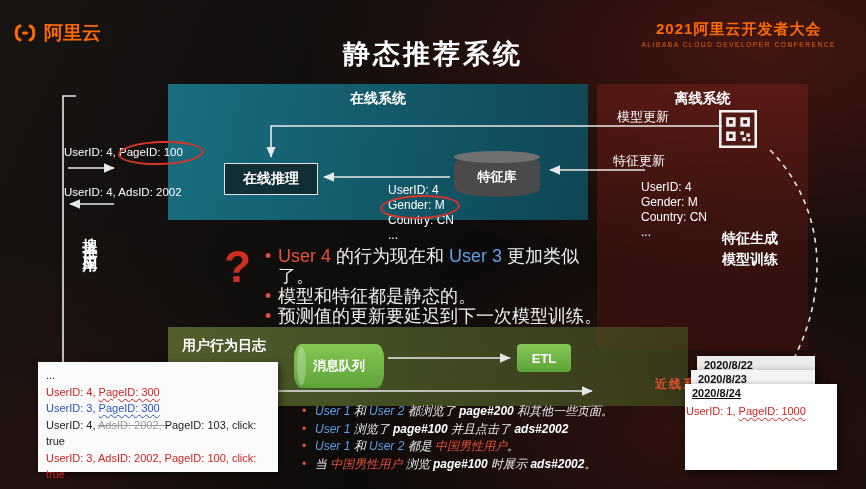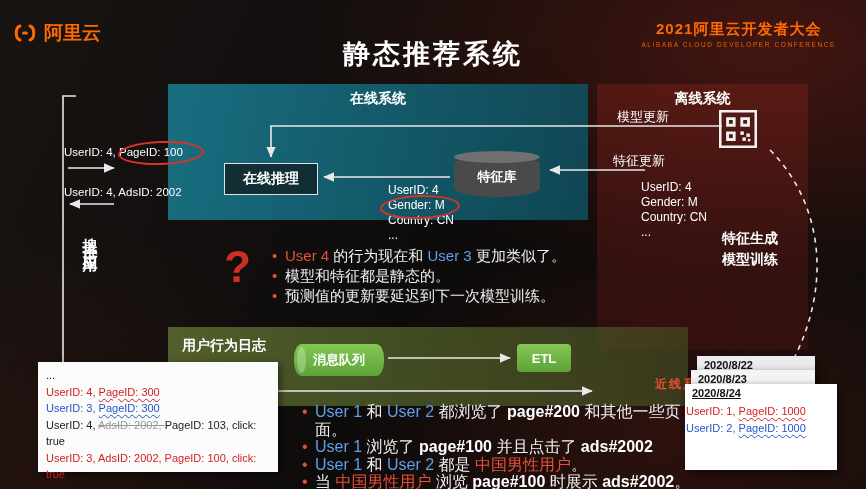--- a/index.html
+++ b/index.html
@@ -45,46 +45,46 @@
   
   .req1 { left:64px; top:146px; font-size:11.5px; z-index:3; }
   .req2 { left:64px; top:186px; font-size:11.5px; z-index:3; }
   .app  { left:80px; top:226px; writing-mode:vertical-lr; letter-spacing:5px;
     font-size:15px; font-weight:bold; z-index:3; }
   .ellipse { position:absolute; border:2px solid #d53427; border-radius:50%; z-index:4; }
   .el-page { left:118px; top:141px; width:82px; height:20px; transform:rotate(-2deg); }
   .el-gender { left:380px; top:195px; width:76px; height:20px; transform:rotate(-2deg); }
   
   .qmark { left:224px; top:242px; font-size:44px; font-weight:bold; color:#cf2f23; z-index:3; }
-  .qblock { left:272px; top:246px; width:340px; font-size:15px; line-height:20px; z-index:3; }
+  .qblock { left:265px; top:246px; width:340px; font-size:18px; line-height:20px; z-index:3; }
   .bullet { position:relative; padding-left:13px; }
   .bullet::before { content:"•"; position:absolute; left:0; color:#e2503c; }
   
   .panel-log { left:168px; top:327px; width:520px; height:79px;
     background:linear-gradient(95deg, rgba(108,128,56,.70), rgba(72,90,38,.55)); }
   .log-label { left:182px; top:337px; font-size:14px; font-weight:bold; z-index:3; }
   .greenbox { background:linear-gradient(180deg,#84c754,#5ea339); color:#fff;
     font-size:13px; font-weight:bold; display:flex; align-items:center; justify-content:center; z-index:3; }
-  .mq { left:294px; top:344px; width:90px; height:32px; border-radius:8px/14px; }
+  .mq { left:294px; top:344px; width:90px; height:44px; border-radius:8px/14px; }
   .mq::before { content:""; position:absolute; left:3px; top:3px; bottom:3px; width:9px;
     border-radius:50%; background:rgba(255,255,255,.28); }
   .etl { left:517px; top:344px; width:54px; height:28px; border-radius:4px; }
   .nearline { left:609px; top:376px; color:#e8502e; font-size:12px; font-weight:bold; letter-spacing:2px; z-index:3;margin-left:46px; }
   
   .note { left:38px; top:362px; width:240px; height:110px; background:#fbfbfb; color:#1c1c1c;
     font-size:11px; line-height:16.5px; padding:5px 8px; box-sizing:border-box;
     box-shadow:2px 3px 8px rgba(0,0,0,.55); z-index:6; }
   .card { position:absolute; background:#fff; color:#111; font-size:11px;
     box-shadow:2px 3px 8px rgba(0,0,0,.55); }
   .card-date { padding:3px 0 0 7px; font-weight:bold;text-decoration:underline; }
   .card-22 { left:697px; top:356px; width:118px; height:96px; background:#ececec; z-index:4; }
   .card-23 { left:691px; top:370px; width:124px; height:92px; background:#f4f4f4; z-index:5; }
   .card-24 { left:685px; top:384px; width:152px; height:86px; z-index:6; }
   .card-lines { padding-left:1px; margin-top:4px; line-height:17px; }
-  .nb { left:302px; top:403px; width:390px; font-size:16px; line-height:17.5px; z-index:3; }
+  .nb { left:302px; top:403px; width:390px; font-size:12px; line-height:17.5px; z-index:3;font-style:italic; }
   
   .seg-w { color:#efefef; }
   .seg-wb { color:#ffffff; font-weight:bold; }
   .seg-red { color:#e8503a; }
   .seg-blue { color:#5f9fe8; }
   .seg-k { color:#1c1c1c; }
   .seg-gray { color:#9a9a9a; }
   .seg-strike { text-decoration:line-through; }
   .seg-u { text-decoration-line:underline; text-decoration-style:wavy; text-decoration-thickness:1px; text-underline-offset:2px; }
   .note .seg-red, .card .seg-red { color:#d11f1f; }
@@ -203,21 +203,20 @@
   <div class="card card-22">
     <div class="card-date">2020/8/22</div>
   </div>
   <div class="card card-23">
     <div class="card-date">2020/8/23</div>
   </div>
   <div class="card card-24">
     <div class="card-date">2020/8/24</div>
     <div class="card-lines">
       <div><span class="seg-red">UserID: 1, </span><span class="seg-red seg-u">PageID: 1000</span></div>
-      <div><span class="seg-blue">UserID: 2, </span><span class="seg-blue seg-u">PageID: 1000</span></div>
     </div>
   </div>
 
   <div class="abs nb">
     <div class="bullet"><span class="seg-blue">User 1</span><span class="seg-w"> 和 </span><span class="seg-blue">User 2</span><span class="seg-w"> 都浏览了 </span><span class="seg-wb">page#200</span><span class="seg-w"> 和其他一些页面。</span></div>
     <div class="bullet"><span class="seg-blue">User 1</span><span class="seg-w"> 浏览了 </span><span class="seg-wb">page#100</span><span class="seg-w"> 并且点击了 </span><span class="seg-wb">ads#2002</span></div>
     <div class="bullet"><span class="seg-blue">User 1</span><span class="seg-w"> 和 </span><span class="seg-blue">User 2</span><span class="seg-w"> 都是 </span><span class="seg-red">中国男性用户</span><span class="seg-w">。</span></div>
     <div class="bullet"><span class="seg-w">当 </span><span class="seg-red">中国男性用户</span><span class="seg-w"> 浏览 </span><span class="seg-wb">page#100</span><span class="seg-w"> 时展示 </span><span class="seg-wb">ads#2002</span><span class="seg-w">。</span></div>
   </div>
 

